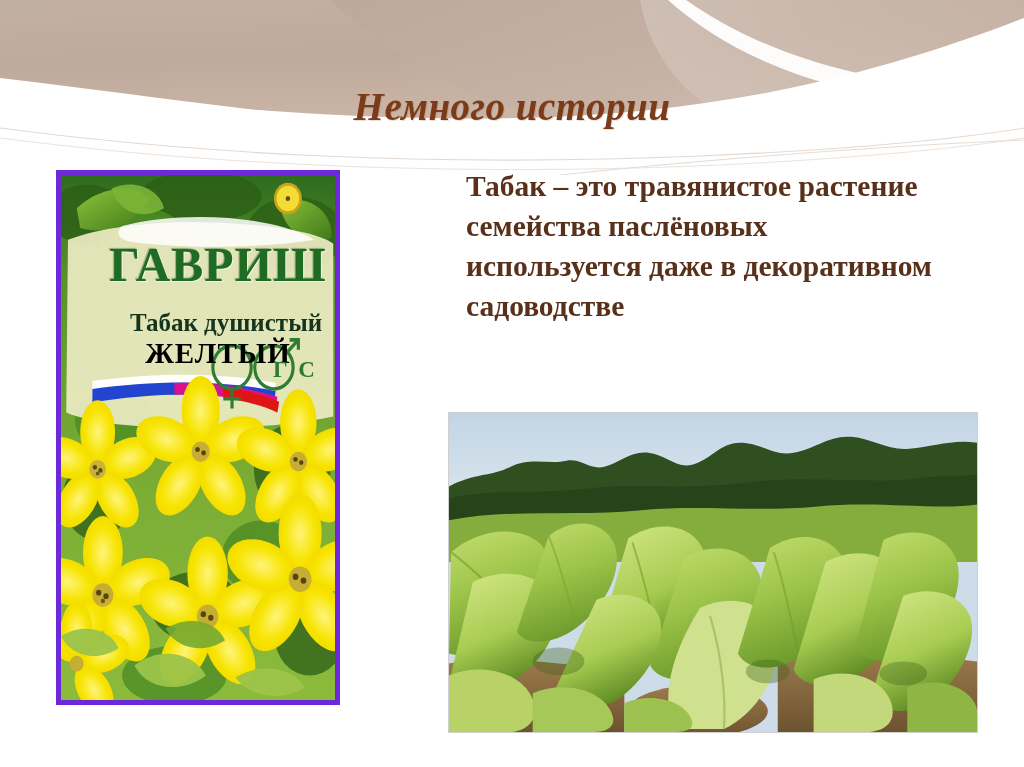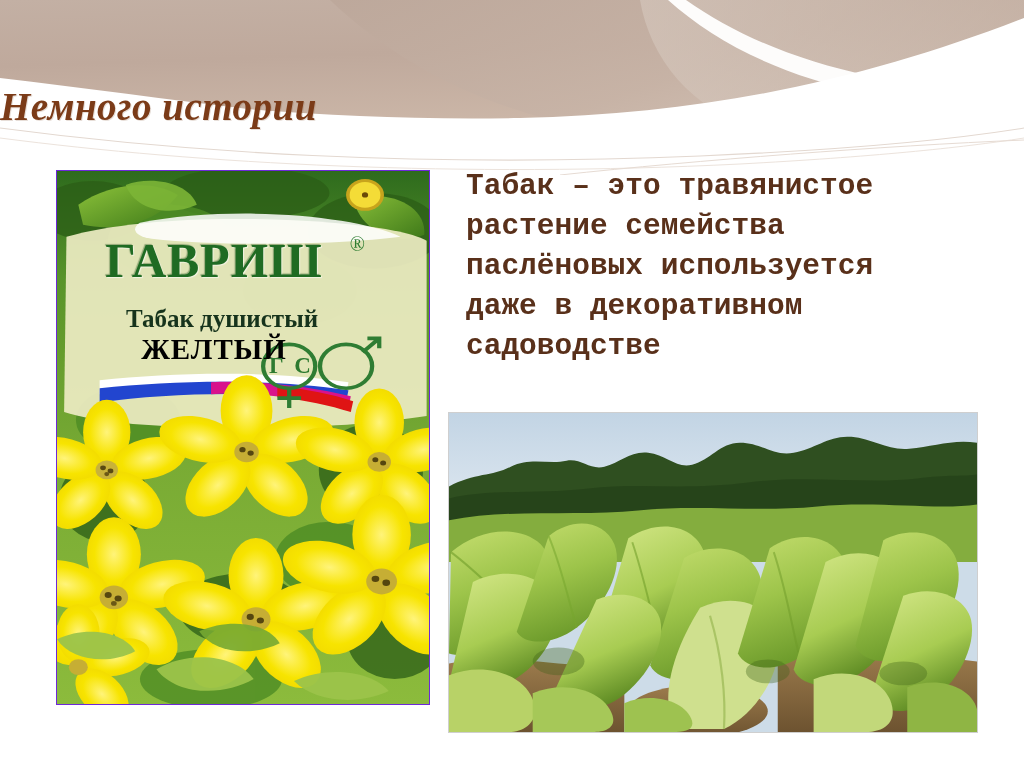--- a/index.html
+++ b/index.html
@@ -31,54 +31,55 @@
     pointer-events: none;
   }
   #header-decor svg { display: block; width: 1024px; height: 175px; }
 
   
   #page-title {
     position: absolute;
     left: 0;
     top: 84px;
     width: 1024px;
+    text-align: center;
     font-family: "Liberation Serif", serif;
     font-weight: bold;
     font-style: italic;
     font-size: 39px;
     letter-spacing: 0.5px;
     color: #7b3b18;
     text-shadow: 1px 1px 0 rgba(120,70,40,0.18);
     white-space: nowrap;
   }
 
   
   #body-text {
     position: absolute;
     left: 466px;
     top: 166px;
     width: 478px;
-    font-family: Liberation Mono, monospace;
+    font-family: Liberation Serif, serif;
     font-weight: bold;
     font-size: 29.5px;
     line-height: 40px;
     color: #59301a;
     text-align: left;
   }
 
   
   #seed-packet {
     position: absolute;
     left: 56px;
     top: 170px;
-    width: 374px;
+    width: 284px;
     height: 535px;
     overflow: hidden;
     background: #6ea02c;
-    border: 1px solid #6d28d9;
+    border: 5px solid #6d28d9;
   }
   #seed-packet .pk-layer { position: absolute; left: 0; top: 0; width: 100%; height: 100%; }
   #seed-packet svg { display: block; width: 100%; height: 100%; }
 
   .pk-text-zone {
     position: absolute;
     left: 0;
     top: 30px;
     width: 314px;
     height: 195px;

